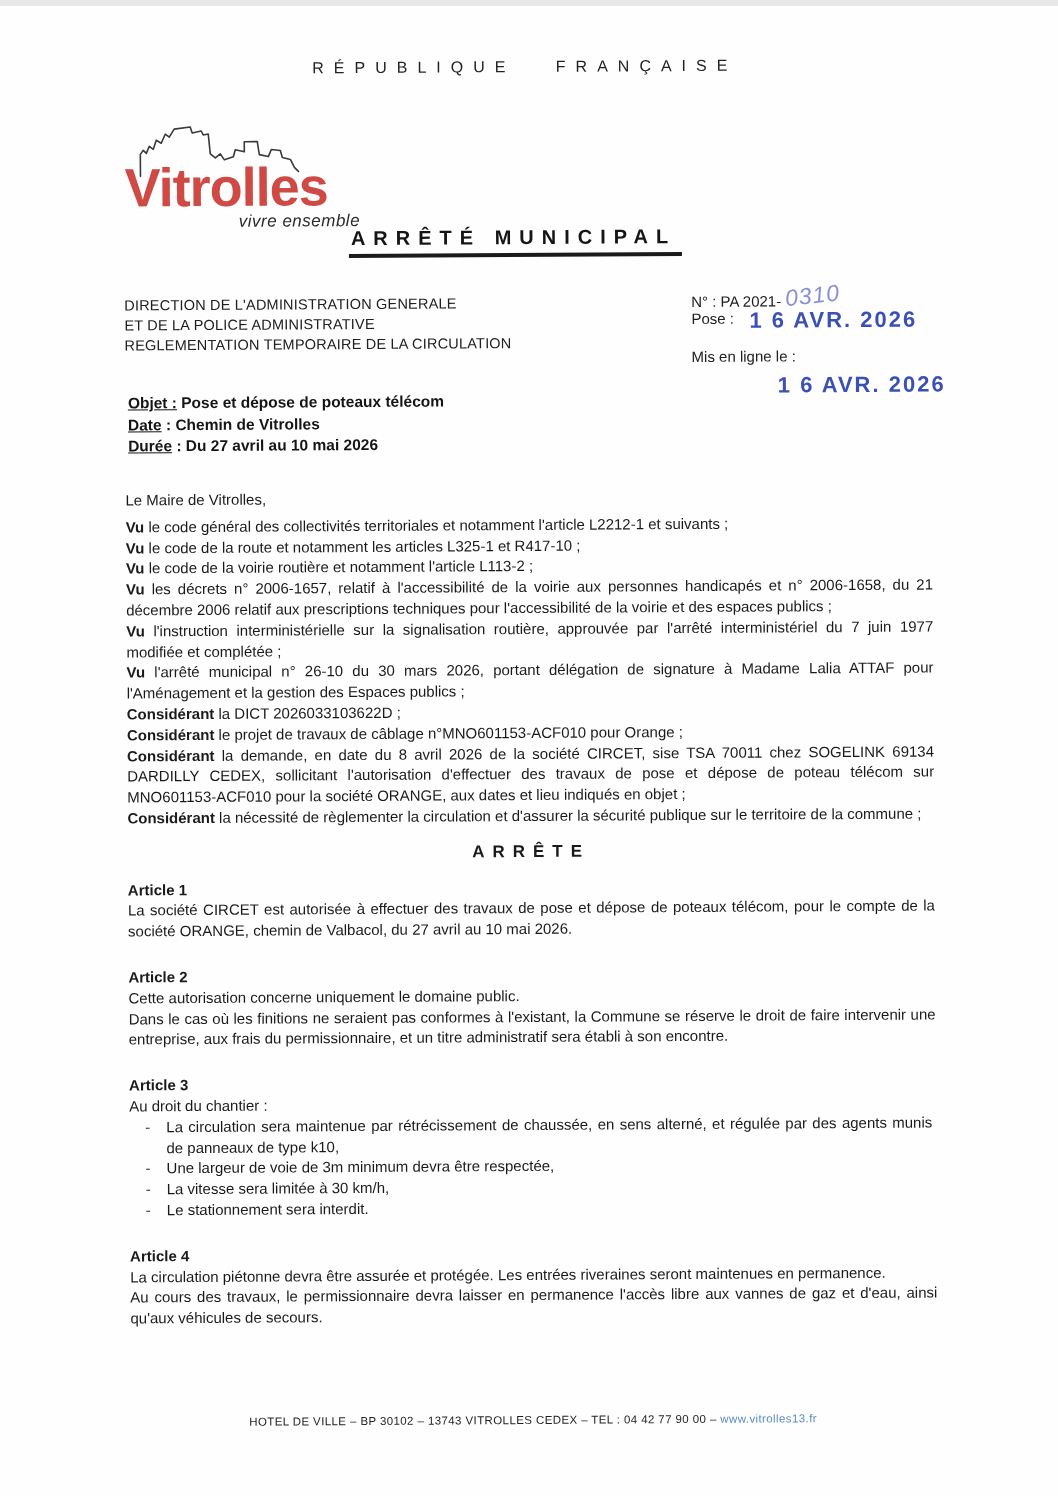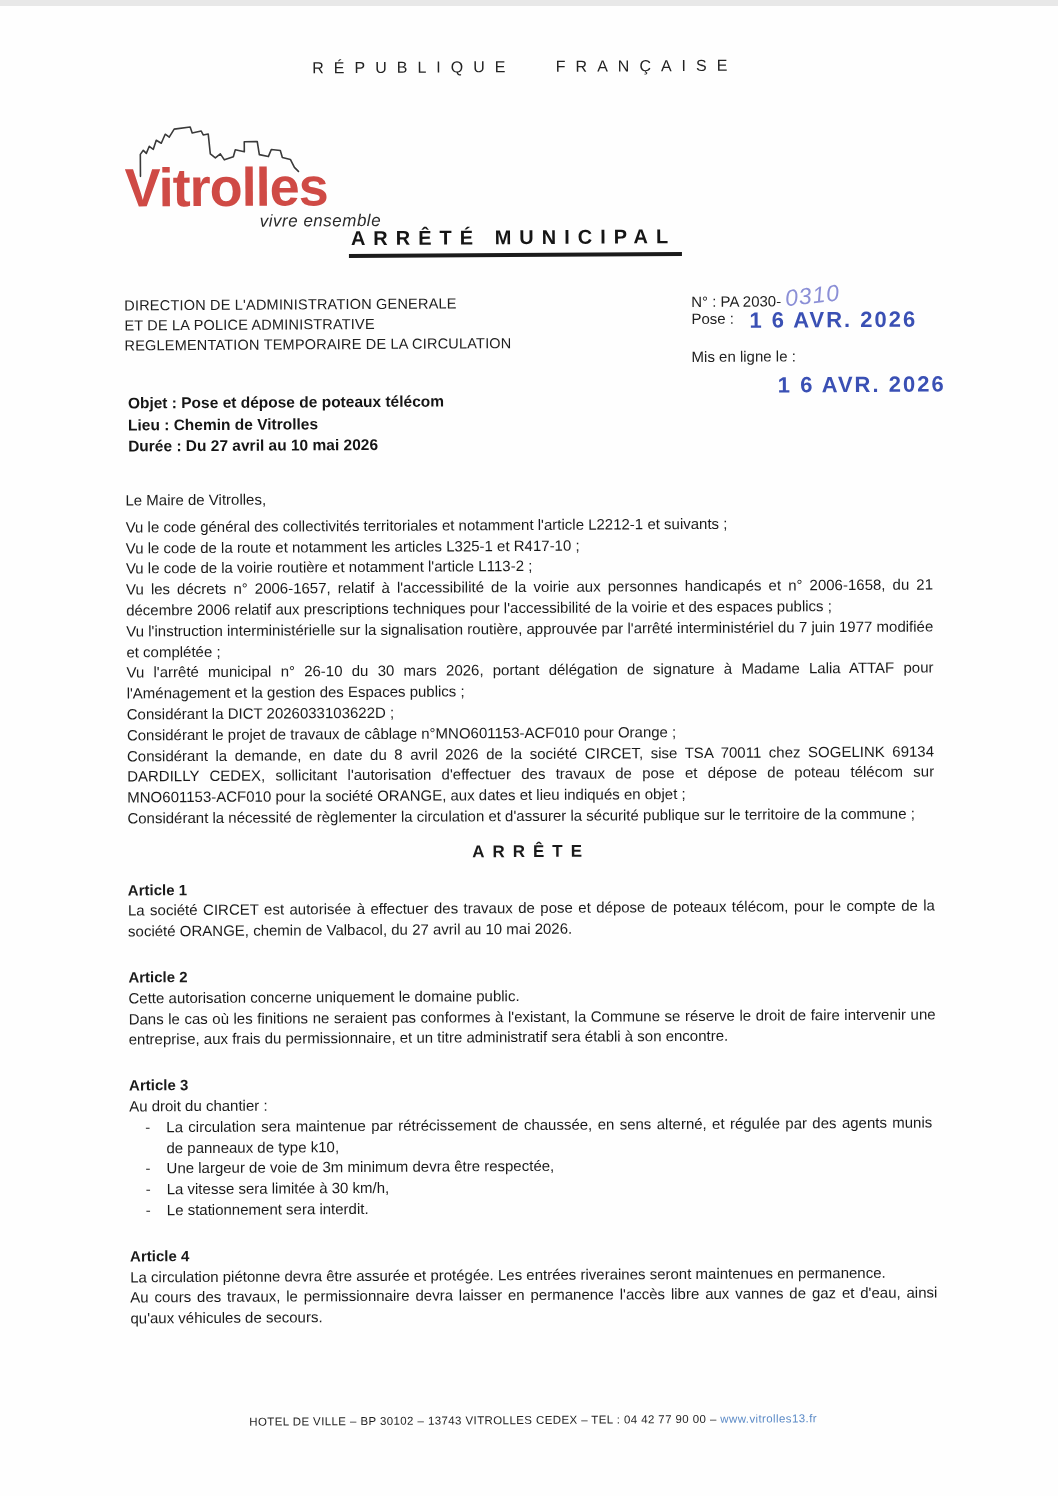--- a/index.html
+++ b/index.html
@@ -25,21 +25,21 @@
     color:#222;font-weight:500;
   }
   .logo{position:absolute;left:128px;top:108px;width:280px;height:120px;}
   .logo-skyline{position:absolute;left:14px;top:4px;}
   .logo-city{
     position:absolute;left:0;top:44px;
     font-size:54px;font-weight:bold;letter-spacing:-1px;
     color:#cf4a45;line-height:1;
   }
   .logo-tagline{
-    position:absolute;left:135px;top:96px;
+    position:absolute;left:114px;top:96px;
     font-size:17px;color:#2a2a2a;letter-spacing:0.5px;
     font-style:italic;
   }
   .doc-title{
     position:absolute;top:220px;left:352px;
     font-size:20px;font-weight:bold;letter-spacing:8px;
     color:#151515;
     border-bottom:4px solid #1b1b1b;
     padding:0 6px 4px 2px;
   }
@@ -65,29 +65,29 @@
     font-family:"Liberation Sans", sans-serif;
   }
   .stamp-1{position:absolute;left:58px;top:-2px;}
   .mis-en-ligne{margin-top:14px;}
   .stamp-2{margin:8px 0 0 86px;}
   
   .subject{
     position:absolute;left:130px;top:384px;
     font-size:15.5px;font-weight:bold;line-height:21.5px;color:#151515;
   }
-  .subject .lbl{}
+  .subject .lbl{text-decoration:underline;}
   
   .body{
     position:absolute;left:127px;top:482px;width:807px;
     font-size:15px;line-height:20.8px;
     text-align:justify;color:#1a1a1a;
   }
   .salutation{margin-bottom:6px;text-align:left;}
-  .para .lead{font-weight:normal;}
+  .para .lead{font-weight:bold;}
   .arrete-heading{
     text-align:center;font-weight:bold;
     font-size:17px;letter-spacing:8px;
     margin:15px 0 15px 0;
   }
   .article{margin-top:25px;}
   .article-title{font-weight:bold;}
   .bullets{margin-top:0;}
   .bullet{display:flex;}
   .bullet .marker{width:37px;text-align:center;flex:0 0 37px;}
@@ -119,34 +119,34 @@
     <div class="doc-title">ARRÊTÉ MUNICIPAL</div>
 
     <div class="direction">
       <div>DIRECTION DE L'ADMINISTRATION GENERALE</div>
       <div>ET DE LA POLICE ADMINISTRATIVE</div>
       <div>REGLEMENTATION TEMPORAIRE DE LA CIRCULATION</div>
     </div>
 
     <div class="meta">
       <div class="meta-row">
-        <span>N° : PA 2030-</span>
+        <span>N° : PA 2021-</span>
         <span class="handwritten">0310</span>
       </div>
       <div class="meta-row">
         <span>Pose :</span>
         <span class="stamp stamp-1">1 6 AVR. 2026</span>
       </div>
       <div class="mis-en-ligne">Mis en ligne le :</div>
       <div class="stamp stamp-2">1 6 AVR. 2026</div>
     </div>
 
     <div class="subject">
       <div><span class="lbl">Objet :</span><span> Pose et dépose de poteaux télécom</span></div>
-      <div><span class="lbl">Lieu</span><span> : Chemin de Vitrolles</span></div>
+      <div><span class="lbl">Date</span><span> : Chemin de Vitrolles</span></div>
       <div><span class="lbl">Durée</span><span> : Du 27 avril au 10 mai 2026</span></div>
     </div>
 
     <div class="body">
       <div class="salutation">Le Maire de Vitrolles,</div>
 
       <div class="para"><span class="lead">Vu</span><span> le code général des collectivités territoriales et notamment l'article L2212-1 et suivants ;</span></div>
       <div class="para"><span class="lead">Vu</span><span> le code de la route et notamment les articles L325-1 et R417-10 ;</span></div>
       <div class="para"><span class="lead">Vu</span><span> le code de la voirie routière et notamment l'article L113-2 ;</span></div>
       <div class="para"><span class="lead">Vu</span><span> les décrets n° 2006-1657, relatif à l'accessibilité de la voirie aux personnes handicapés et n° 2006-1658, du 21 décembre 2006 relatif aux prescriptions techniques pour l'accessibilité de la voirie et des espaces publics ;</span></div>

